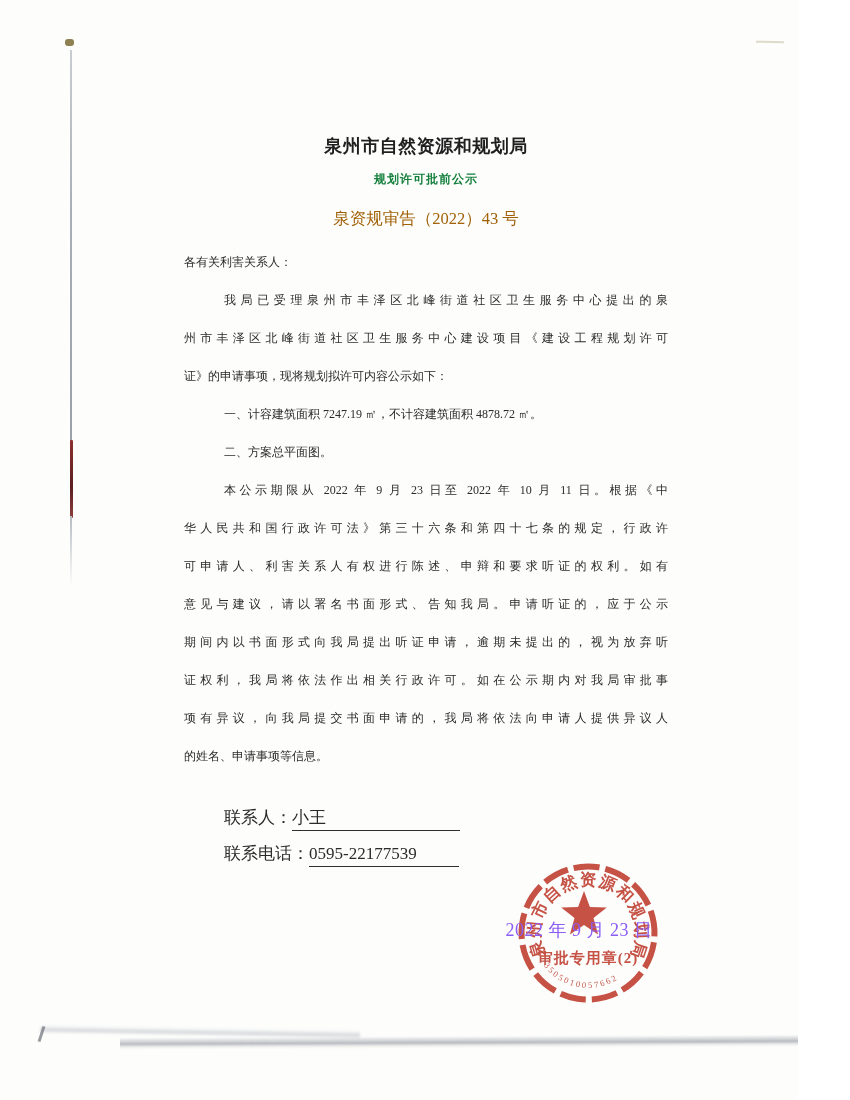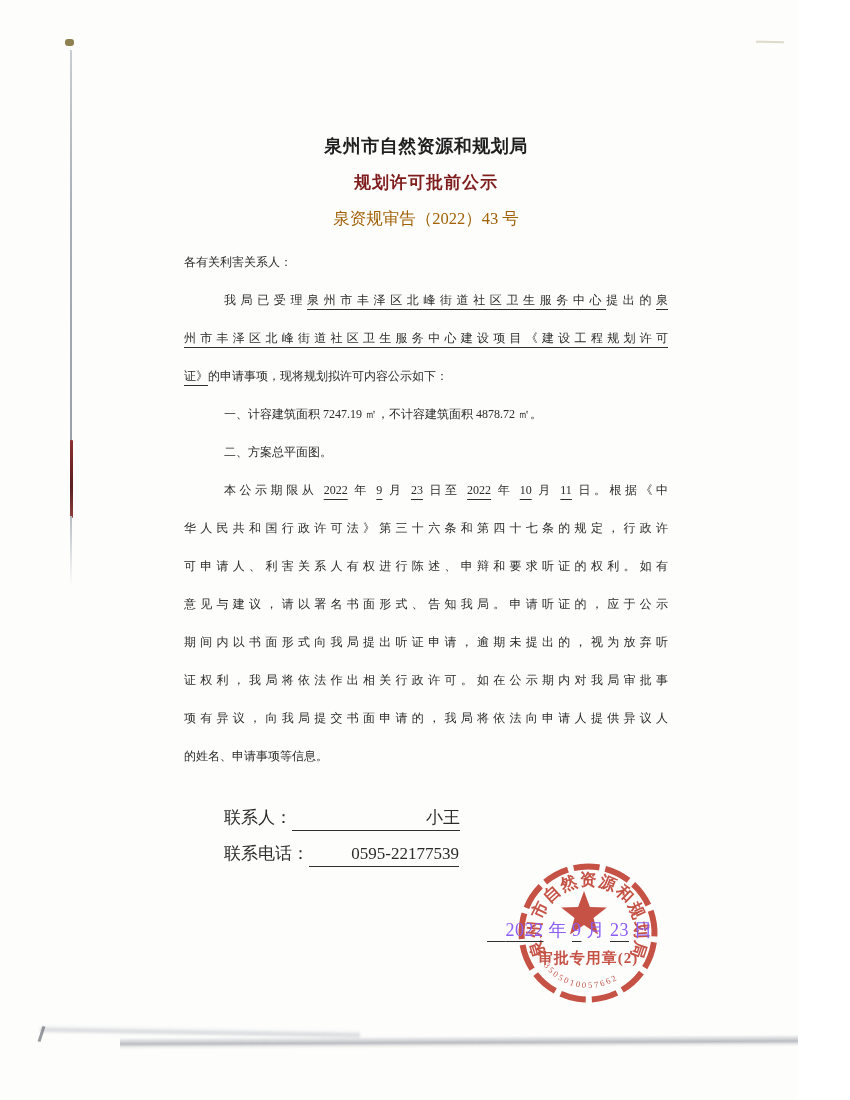--- a/index.html
+++ b/index.html
@@ -26,32 +26,32 @@
     background:linear-gradient(180deg,rgba(0,0,0,0) 0%,rgba(118,124,136,.5) 55%,rgba(0,0,0,.06) 80%,rgba(0,0,0,0) 100%);
     transform:rotate(-0.25deg);filter:blur(.6px);}
   .bottom-shadow-left{position:absolute;left:40px;top:1028px;width:320px;height:8px;
     background:linear-gradient(180deg,rgba(0,0,0,0) 0%,rgba(140,145,155,.35) 60%,rgba(0,0,0,0) 100%);
     transform:rotate(1deg);filter:blur(.8px);}
   .bottom-corner-tick{position:absolute;left:40px;top:1026px;width:3px;height:16px;background:#6d7178;transform:rotate(18deg);opacity:.7;}
 
   
   .titleblock{position:absolute;left:184px;top:0;width:484px;text-align:center;}
   .title1{position:absolute;left:0;top:134px;width:100%;font-size:18px;font-weight:bold;letter-spacing:.5px;color:#1f1f1f;}
-  .title2{position:absolute;left:0;top:171px;width:100%;font-size:17px;font-weight:bold;letter-spacing:1px;color:#7f1d1d;}
+  .title2{position:absolute;left:0;top:171px;width:100%;font-size:12px;font-weight:bold;letter-spacing:1px;color:#15803d;}
   .docno{position:absolute;left:0;top:208px;width:100%;font-size:16.5px;color:#a16207;}
 
   .content{position:absolute;left:184px;top:243px;width:484px;font-size:12px;line-height:38px;}
   .line{height:38px;white-space:nowrap;}
   .line.just{white-space:normal;text-align:justify;text-align-last:justify;}
   .line.indent{text-indent:40px;}
-  .u{text-decoration:underline;text-decoration-thickness:1.4px;text-underline-offset:5px;text-decoration-color:var(--underline);}
+  .u{text-decoration-thickness:1.4px;text-underline-offset:5px;text-decoration-color:var(--underline);}
 
   .contact{position:absolute;left:224px;top:800px;font-size:17px;line-height:36px;}
   .contact-row{height:36px;white-space:nowrap;}
-  .fill-field{display:inline-block;text-align:right;border-bottom:1.6px solid var(--underline);line-height:24px;vertical-align:baseline;}
+  .fill-field{display:inline-block;text-align:left;border-bottom:1.6px solid var(--underline);line-height:24px;vertical-align:baseline;}
   .field-person{width:168px;}
   .field-phone{width:150px;}
 
   .dateline{position:absolute;left:487px;top:918px;font-size:18px;letter-spacing:.5px;color:#8b5cf6;z-index:3;white-space:nowrap;}
 
   
   .seal-svg{position:absolute;left:493px;top:838px;z-index:2;mix-blend-mode:multiply;opacity:.88;}
   .seal-svg text{font-family:"Liberation Serif","DejaVu Serif",serif;}
 </style>
 </head>

